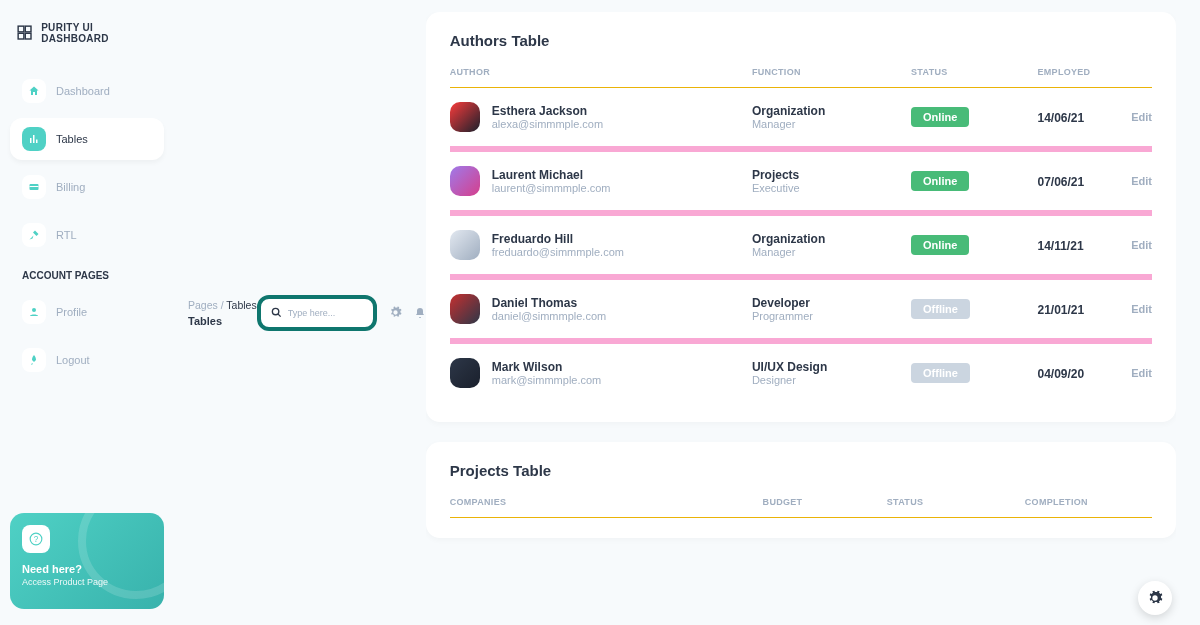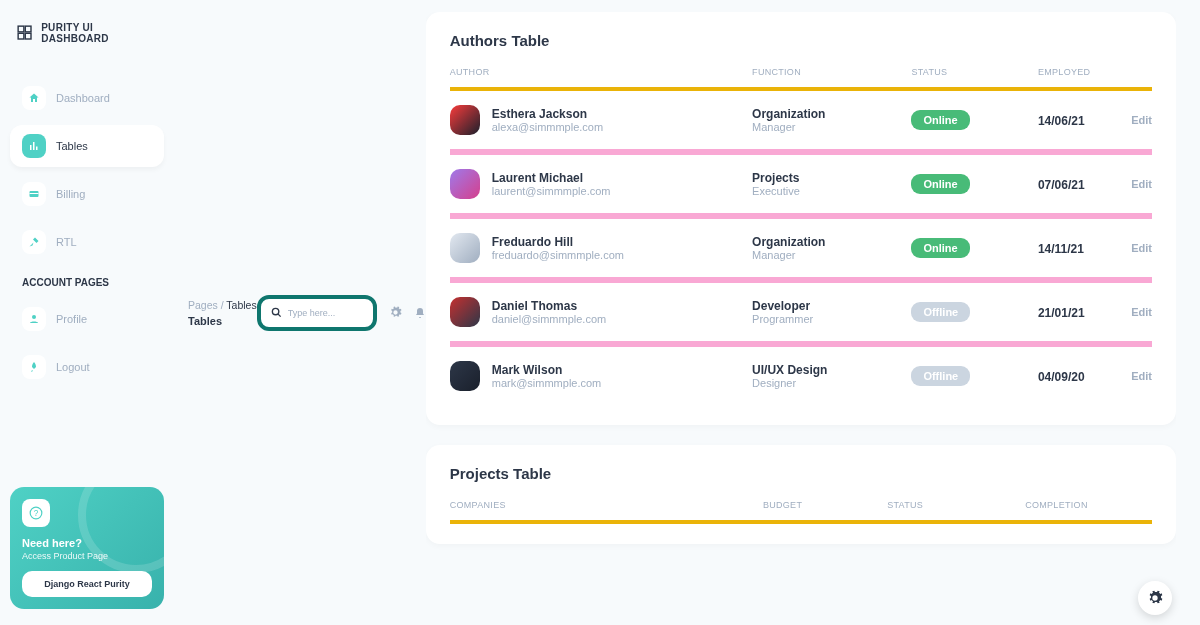--- a/index.html
+++ b/index.html
@@ -1,19 +1,19 @@
 <!DOCTYPE html>
 <html><head>
 <meta charset="utf-8">
 <style>
 * { box-sizing: border-box; margin: 0; padding: 0; }
 body { font-family: -apple-system, BlinkMacSystemFont, "Segoe UI", Helvetica, Arial, sans-serif; background: #f7fafc; color: #2d3748; width:1200px; height:625px; overflow:hidden; }
 .app { display:flex; width:1200px; height:625px; }
 .sidebar { width:174px; padding:16px 10px; flex-shrink:0; display:flex; flex-direction:column; }
-.logo-row { display:flex; align-items:center; gap:8px; padding:6px; margin-bottom:27px; }
+.logo-row { display:flex; align-items:center; gap:8px; padding:6px; margin-bottom:20px; }
 .logo-icon { width:18px; height:18px; position:relative; }
 .logo-icon svg{display:block;}
 .logo-text { font-size:10px; font-weight:700; letter-spacing:0.3px; color:#2d3748; }
 .nav-item { display:flex; align-items:center; gap:10px; padding:9px 12px; border-radius:12px; cursor:pointer; margin-bottom:6px; }
 .nav-item.active { background:#fff; box-shadow:0 3px 5px rgba(0,0,0,0.04); }
 .nav-icon-wrap { width:24px; height:24px; border-radius:8px; display:flex; align-items:center; justify-content:center; background:#fff; }
 .nav-item.active .nav-icon-wrap { background:#4fd1c5; }
 .nav-icon { width:12px; height:12px; color:#4fd1c5; }
 .nav-item.active .nav-icon { color:#fff; }
 .nav-label { font-size:11px; font-weight:400; color:#a0aec0; }
@@ -33,37 +33,37 @@
 .page-title { font-size:11px; font-weight:700; color:#2d3748; margin-top:4px; }
 .topbar-right{ display:flex; align-items:center; gap:12px; }
 .search-wrap{ background:#fff; border:4px solid #0f766e; border-radius:12px; display:flex; align-items:center; padding:5px 10px; gap:6px; width:120px; }
 .search-wrap input{ border:none; outline:none; font-size:9px; color:#a0aec0; width:100%; background:transparent; }
 .search-wrap input::placeholder{ color:#a0aec0; }
 .ico-btn{ color:#a0aec0; cursor:pointer; display:flex; }
 .content{ flex:1; overflow-y:auto; padding-bottom:20px; }
 .card{ background:#fff; border-radius:14px; padding:20px 24px; box-shadow:0 2px 6px rgba(0,0,0,0.03); margin-bottom:20px; }
 .card-title{ font-size:15px; font-weight:700; color:#2d3748; margin-bottom:18px; }
 table{ width:100%; border-collapse:collapse; }
-th{ text-align:left; font-size:9px; font-weight:400; color:#a0aec0; letter-spacing:0.3px; padding-bottom:10px; border-bottom:4px solid #eab308; }
+th{ text-align:left; font-size:9px; font-weight:700; color:#a0aec0; letter-spacing:0.3px; padding-bottom:10px; border-bottom:1px solid #eab308; }
 tbody tr{ border-bottom:6px solid #f9a8d4; }
 tbody tr:last-child{ border-bottom:none; }
 td{ padding:14px 0; vertical-align:middle; }
 .author-cell{ display:flex; align-items:center; gap:12px; }
 .avatar{ width:30px; height:30px; border-radius:10px; background:linear-gradient(135deg,#667eea,#764ba2); flex-shrink:0; }
 .avatar.a1{background:linear-gradient(135deg,#f93b3b,#1a202c);}
 .avatar.a2{background:linear-gradient(135deg,#4a5568,#2b6cb0);}
 .avatar.a3{background:linear-gradient(135deg,#9f7aea,#d53f8c);}
 .avatar.a4{background:linear-gradient(135deg,#e2e8f0,#a0aec0);}
 .avatar.a5{background:linear-gradient(135deg,#c53030,#2d3748);}
 .avatar.a6{background:linear-gradient(135deg,#2d3748,#1a202c);}
 .author-name{ font-size:12px; font-weight:700; color:#2d3748; }
 .author-email{ font-size:11px; color:#a0aec0; }
 .func-title{ font-size:12px; font-weight:700; color:#2d3748; }
 .func-sub{ font-size:11px; color:#a0aec0; }
-.badge{ display:inline-block; font-size:11px; font-weight:700; color:#fff; padding:4px 12px; border-radius:9px; }
+.badge{ display:inline-block; font-size:11px; font-weight:700; color:#fff; padding:4px 12px; border-radius:4px; }
 .badge.online{ background:#48bb78; }
 .badge.offline{ background:#cbd5e0; }
 .date{ font-size:12px; font-weight:700; color:#2d3748; }
 .edit{ font-size:11px; font-weight:700; color:#a0aec0; cursor:pointer; text-align:right; }
 .col-author{width:360px;}
 .col-func{width:198px;}
 .col-status{width:157px;}
 .col-emp{width:auto;}
 .col-edit{text-align:right;width:80px;}
 .fab{position:fixed;right:28px;bottom:10px;width:34px;height:34px;border-radius:50%;background:#fff;box-shadow:0 3px 10px rgba(0,0,0,0.15);display:flex;align-items:center;justify-content:center;color:#2d3748;cursor:pointer;}
@@ -143,21 +143,20 @@
 
     <div class="help-card">
       <div class="help-icon-wrap">
           <svg class="help-icon" viewBox="0 0 24 24" fill="currentColor">
             <circle cx="12" cy="12" r="10" fill="none" stroke="currentColor" stroke-width="2"></circle>
             <text x="12" y="17" text-anchor="middle" font-size="14" fill="currentColor">?</text>
           </svg>
         </div>
       <div class="help-title">Need here?</div>
       <div class="help-sub">Access Product Page</div>
-      <div class="help-btn">Django React Purity</div>
     </div>
   </aside>
 
   <main class="main">
     <div class="topbar">
       <div>
         <div class="breadcrumb">
           <span>Pages</span>
           <span> / </span>
           <span class="current">Tables</span>

